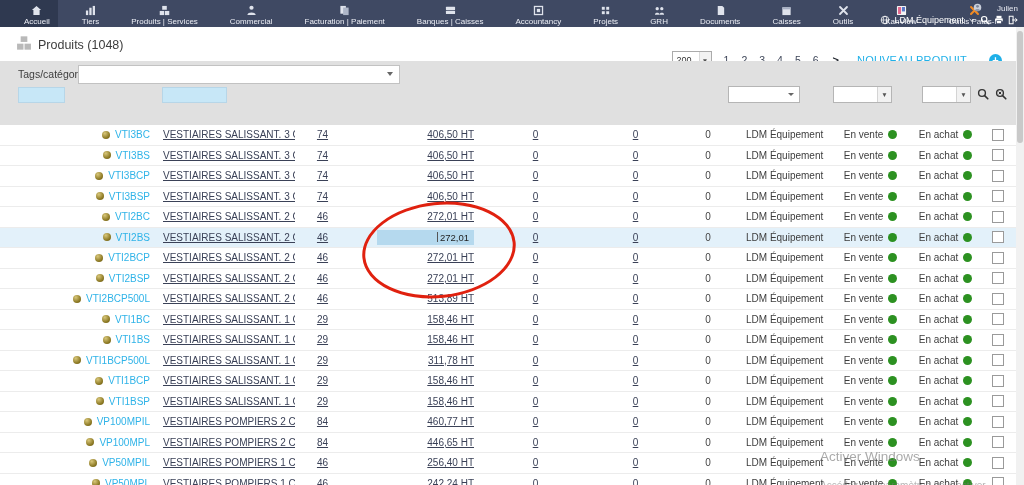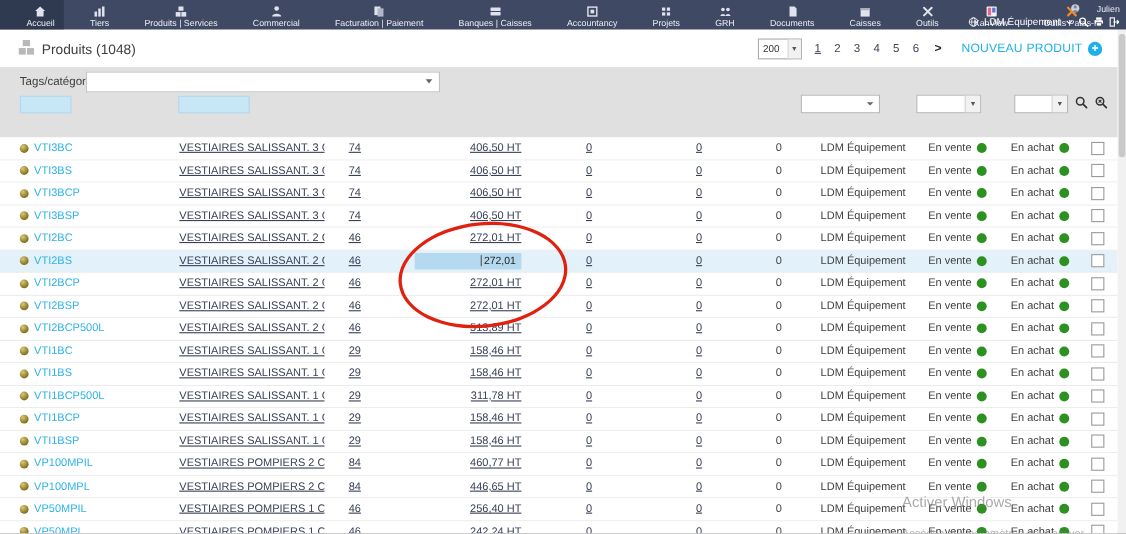--- a/index.html
+++ b/index.html
@@ -16,28 +16,28 @@
   .nav-item .nico svg{display:block;}
   .nav-right{position:absolute;right:6px;top:0;height:27px;display:flex;flex-direction:column;align-items:flex-end;justify-content:center;gap:1px;color:#fff;}
   .user-line{display:flex;align-items:center;gap:15px;font-size:8px;color:#e8eaf2;}
   .company-line{display:flex;align-items:center;gap:4px;font-size:9px;color:#fff;}
   .company-line .mini{display:flex;align-items:center;}
 
   
   .titlebar{position:absolute;top:27px;left:0;width:1016px;height:22px;background:#fff;}
   .prod-icon{position:absolute;left:16px;top:8px;}
   .page-title{position:absolute;left:38px;top:11px;font-size:12.5px;color:#3d3d3d;}
-  .titlebar-right{position:absolute;right:14px;top:0;height:34px;display:flex;align-items:center;gap:12px;}
+  .titlebar-right{position:absolute;right:14px;top:16px;height:34px;display:flex;align-items:center;gap:12px;}
   .per-page{width:34px;height:17px;border:1px solid #ababab;background:#fff;display:flex;align-items:center;justify-content:space-between;padding-left:4px;font-size:9px;color:#333;cursor:pointer;}
   .per-page .chev{width:11px;align-self:stretch;border-left:1px solid #d9d9d9;background:#f2f2f2;display:flex;align-items:center;justify-content:center;font-size:6.5px;color:#555;}
   .pages{display:flex;align-items:center;gap:12px;}
   .page-link{font-size:10.5px;color:#3e4659;text-decoration:none;cursor:pointer;}
   .page-link.current{text-decoration:underline;}
   .page-next{font-size:11px;font-weight:bold;color:#21262e;cursor:pointer;margin-left:2px;}
-  .new-product{display:flex;align-items:center;gap:5px;margin-left:6px;cursor:pointer;}
+  .new-product{display:flex;align-items:center;gap:22px;margin-left:6px;cursor:pointer;}
   .new-product .npl{font-size:11px;color:#1fb0e8;letter-spacing:.2px;}
   .plus-circle{width:13px;height:13px;border-radius:50%;background:#1fb0e8;color:#fff;font-size:11px;line-height:13px;text-align:center;font-weight:bold;}
 
   
   .grayband{position:absolute;top:61px;left:0;width:1016px;height:64px;background:#e0e0e0;}
   .tags-label{position:absolute;left:18px;top:7px;font-size:10.5px;color:#3d3d3d;}
   .tags-select{position:absolute;left:78px;top:4px;width:320px;height:17px;background:#fff;border:1px solid #c2c2c2;cursor:pointer;}
   .tags-select .tri{position:absolute;right:6px;top:6px;width:0;height:0;border-left:3.5px solid transparent;border-right:3.5px solid transparent;border-top:4px solid #666;}
   .filt-input{position:absolute;top:26px;height:14px;background:#c7e7f7;border:1px solid #b7d6e8;}
   .fi-ref{left:18px;width:45px;}
@@ -64,21 +64,21 @@
   .th.left8{padding-left:8px;}
   .sort-arrow{font-size:7px;color:#333;margin-left:3px;text-decoration:none;display:inline-block;}
   .th-icons{display:flex;align-items:center;gap:6px;justify-content:flex-start;}
   .list-ico{display:inline-flex;flex-direction:column;gap:1.5px;cursor:pointer;}
   .list-ico i{display:block;width:9px;height:1.5px;background:#333;}
 
   .tbody{position:absolute;top:125px;left:0;width:1016px;height:360px;overflow:hidden;background:#fff;}
   .tr{height:20.5px;border-bottom:1px solid #ececec;background:#fff;box-sizing:border-box;font-size:10px;}
   .tr.editing{background:#e3f1fa;}
   .td{display:flex;align-items:center;overflow:hidden;white-space:nowrap;color:#3a4157;}
-  .td.c-ref{padding-left:18px;gap:5px;}
+  .td.c-ref{padding-left:18px;gap:5px;justify-content:flex-end;}
   .sphere{width:8px;height:8px;border-radius:50%;background:radial-gradient(circle at 35% 30%, #d9c77a, #8a7722 65%, #6b5c18);flex:0 0 auto;}
   .ref-link{color:#2fb3e8;text-decoration:none;cursor:pointer;}
   .td.c-lib{padding-left:13px;}
   .lib-link{color:#3a4157;text-decoration:underline;cursor:pointer;}
   .td.c-poids,.td.c-sdo,.td.c-sp,.td.c-sv,.td.c-vente,.td.c-achat,.td.c-check{justify-content:center;}
   .td.c-prix{justify-content:flex-end;padding-right:4px;}
   .num-link{color:#3a4157;text-decoration:underline;cursor:pointer;}
   .plain-val{color:#444;}
   .td.c-env{padding-left:8px;color:#3d3d3d;}
   .state{display:flex;align-items:center;gap:5px;color:#3d3d3d;}

